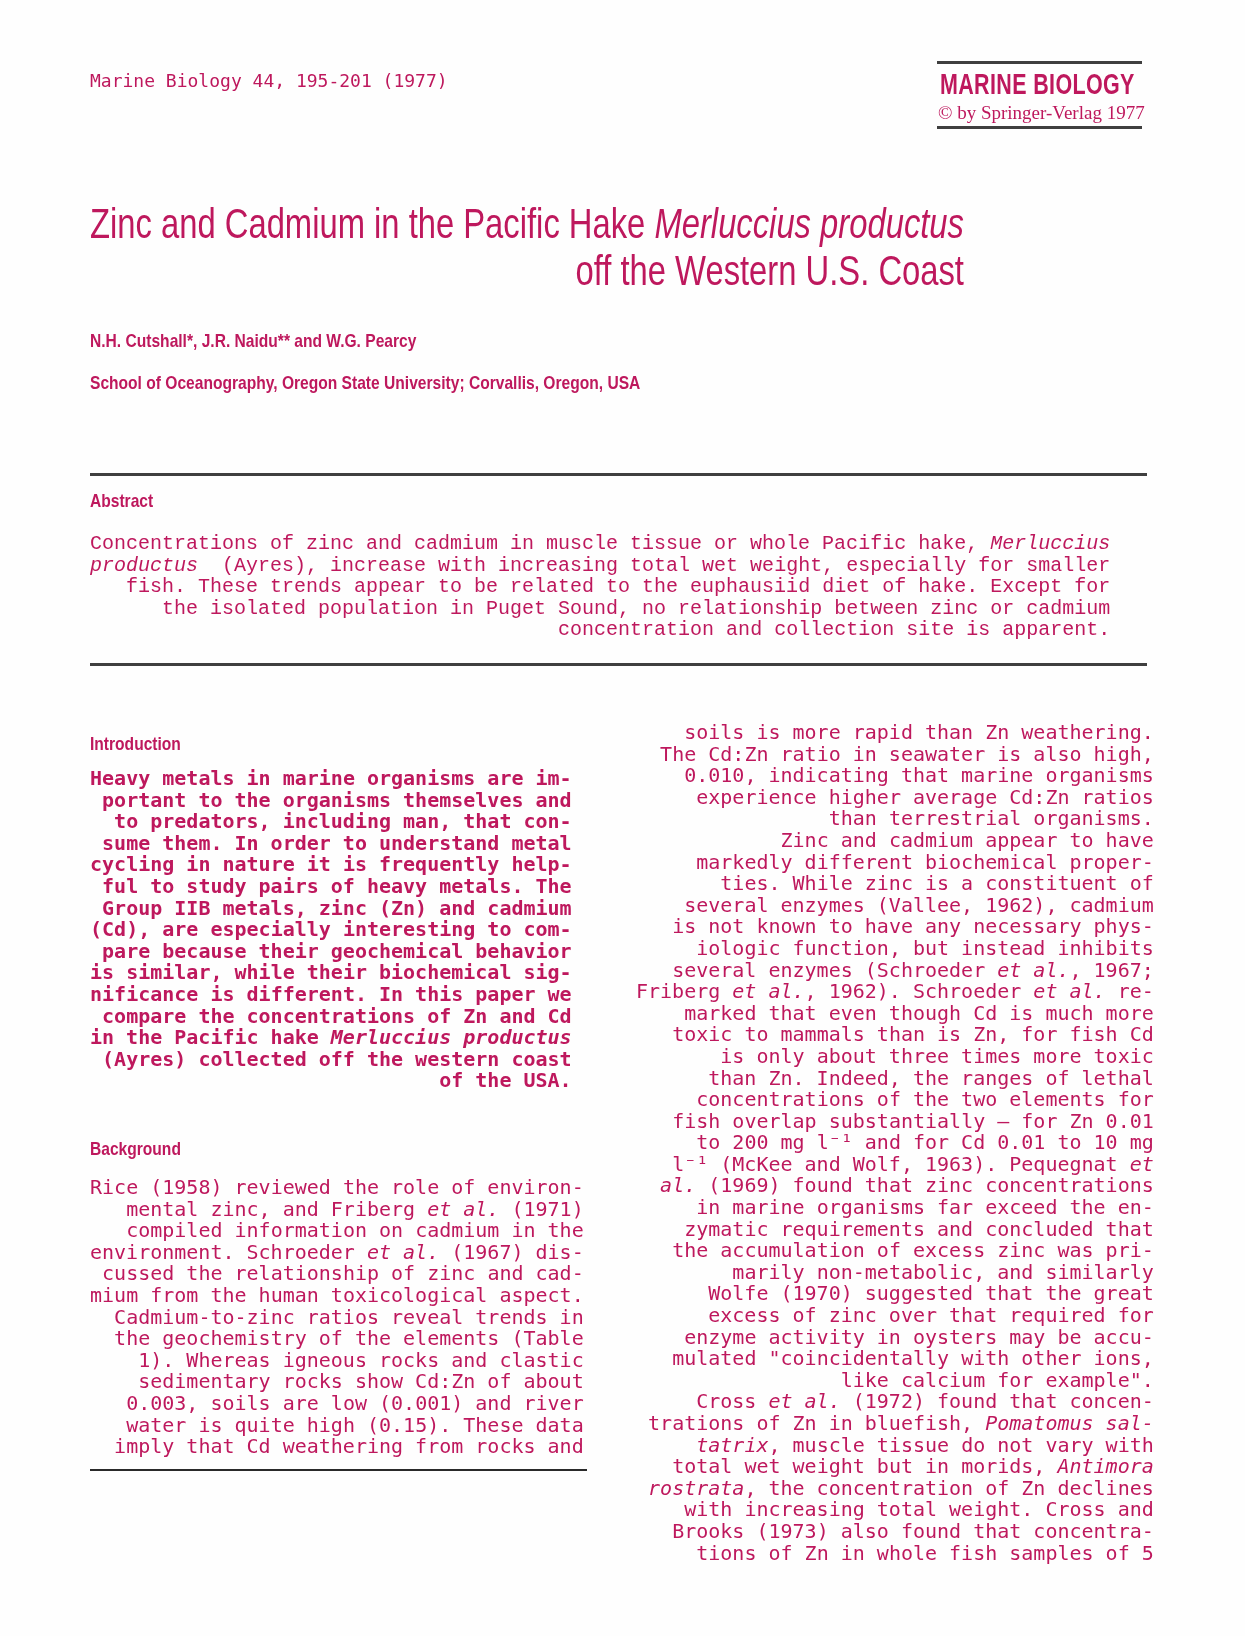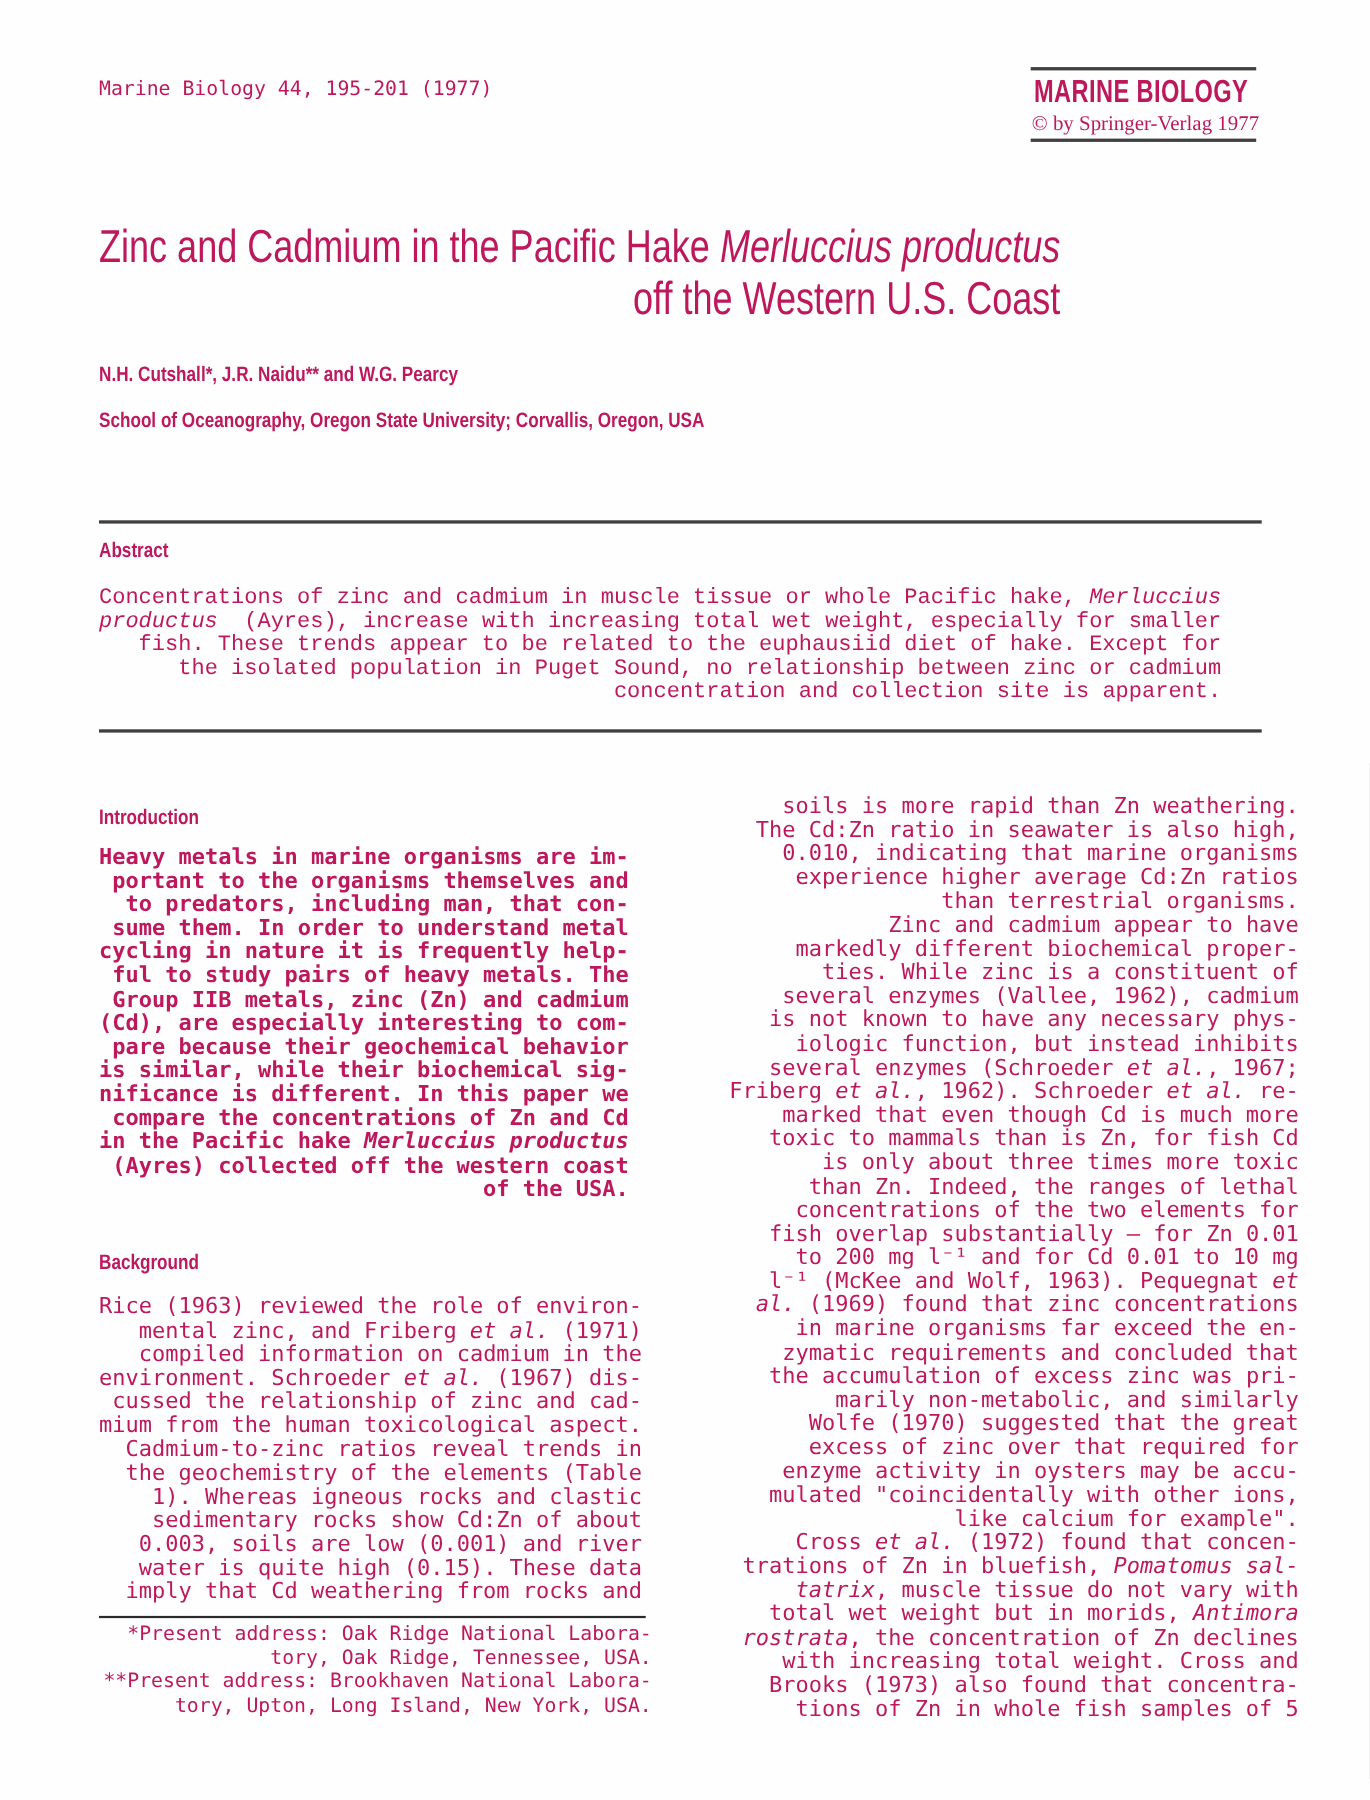--- a/index.html
+++ b/index.html
@@ -121,41 +121,37 @@
 (Cd), are especially interesting to com-
 pare because their geochemical behavior
 is similar, while their biochemical sig-
 nificance is different. In this paper we
 compare the concentrations of Zn and Cd
 in the Pacific hake </span><span class="it">Merluccius productus</span><span>
 (Ayres) collected off the western coast
 of the USA.</span></div>
 
   <div class="abs heading" style="left:90px; top:1138px;">Background</div>
-  <div class="abs mono" style="left:90px; top:1177px;"><span>Rice (1963) reviewed the role of environ-
+  <div class="abs mono" style="left:90px; top:1177px;"><span>Rice (1958) reviewed the role of environ-
 mental zinc, and Friberg </span><span class="it">et al.</span><span> (1971)
 compiled information on cadmium in the
 environment. Schroeder </span><span class="it">et al.</span><span> (1967) dis-
 cussed the relationship of zinc and cad-
 mium from the human toxicological aspect.
 Cadmium-to-zinc ratios reveal trends in
 the geochemistry of the elements (Table
 1). Whereas igneous rocks and clastic
 sedimentary rocks show Cd:Zn of about
 0.003, soils are low (0.001) and river
 water is quite high (0.15). These data
 imply that Cd weathering from rocks and</span></div>
 
   <div class="rule" style="left:90px; top:1469px; width:497px; height:2px; background:#2a2a2a;"></div>
-  <div class="abs mono footnotes" style="left:94px; top:1475px;"><span>*Present address: Oak Ridge National Labora-
- tory, Oak Ridge, Tennessee, USA.
-**Present address: Brookhaven National Labora-
- tory, Upton, Long Island, New York, USA.</span></div>
 
-  <div class="abs mono" style="left:663px; top:722px;"><span>soils is more rapid than Zn weathering.
+  <div class="abs mono" style="left:636px; top:722px;"><span>soils is more rapid than Zn weathering.
 The Cd:Zn ratio in seawater is also high,
 0.010, indicating that marine organisms
 experience higher average Cd:Zn ratios
 than terrestrial organisms.
     Zinc and cadmium appear to have
 markedly different biochemical proper-
 ties. While zinc is a constituent of
 several enzymes (Vallee, 1962), cadmium
 is not known to have any necessary phys-
 iologic function, but instead inhibits

